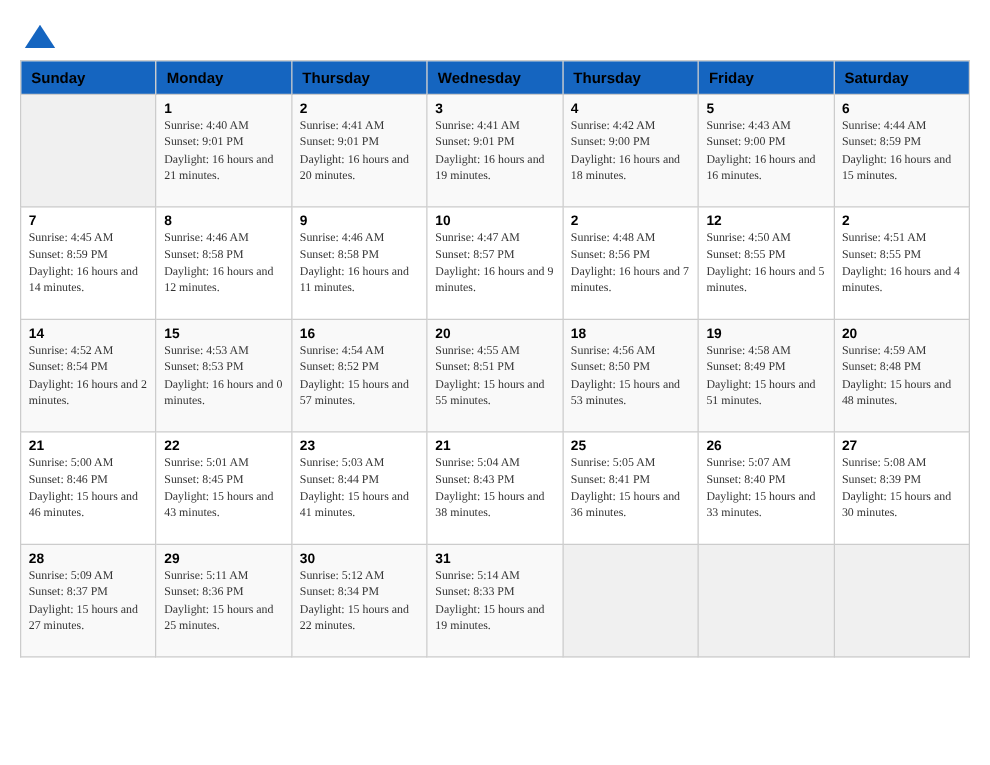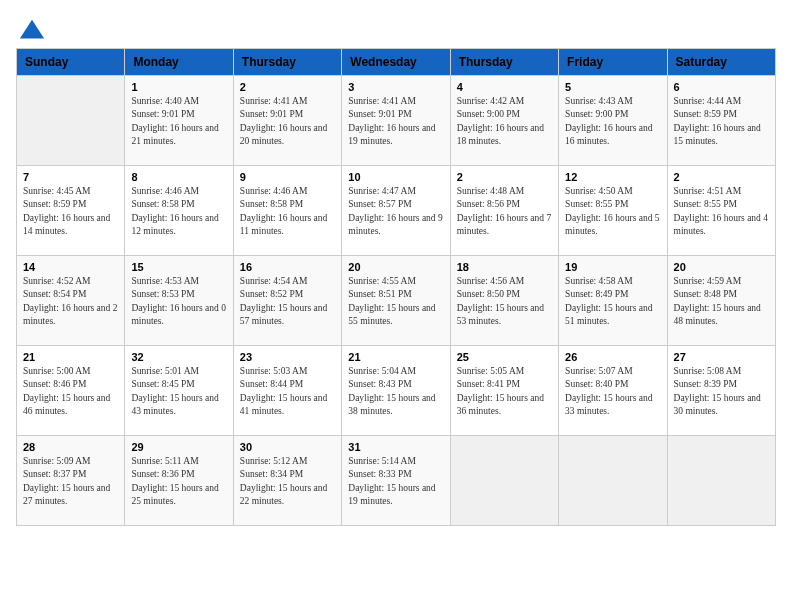--- a/index.html
+++ b/index.html
@@ -205,21 +205,21 @@
           <div class="day-num">20</div>
           <div class="day-info">Sunrise: 4:59 AM<br>Sunset: 8:48 PM<br>Daylight: 15 hours and 48 minutes.</div>
         </td>
       </tr>
       <tr>
         <td>
           <div class="day-num">21</div>
           <div class="day-info">Sunrise: 5:00 AM<br>Sunset: 8:46 PM<br>Daylight: 15 hours and 46 minutes.</div>
         </td>
         <td>
-          <div class="day-num">32</div>
+          <div class="day-num">22</div>
           <div class="day-info">Sunrise: 5:01 AM<br>Sunset: 8:45 PM<br>Daylight: 15 hours and 43 minutes.</div>
         </td>
         <td>
           <div class="day-num">23</div>
           <div class="day-info">Sunrise: 5:03 AM<br>Sunset: 8:44 PM<br>Daylight: 15 hours and 41 minutes.</div>
         </td>
         <td>
           <div class="day-num">21</div>
           <div class="day-info">Sunrise: 5:04 AM<br>Sunset: 8:43 PM<br>Daylight: 15 hours and 38 minutes.</div>
         </td>

